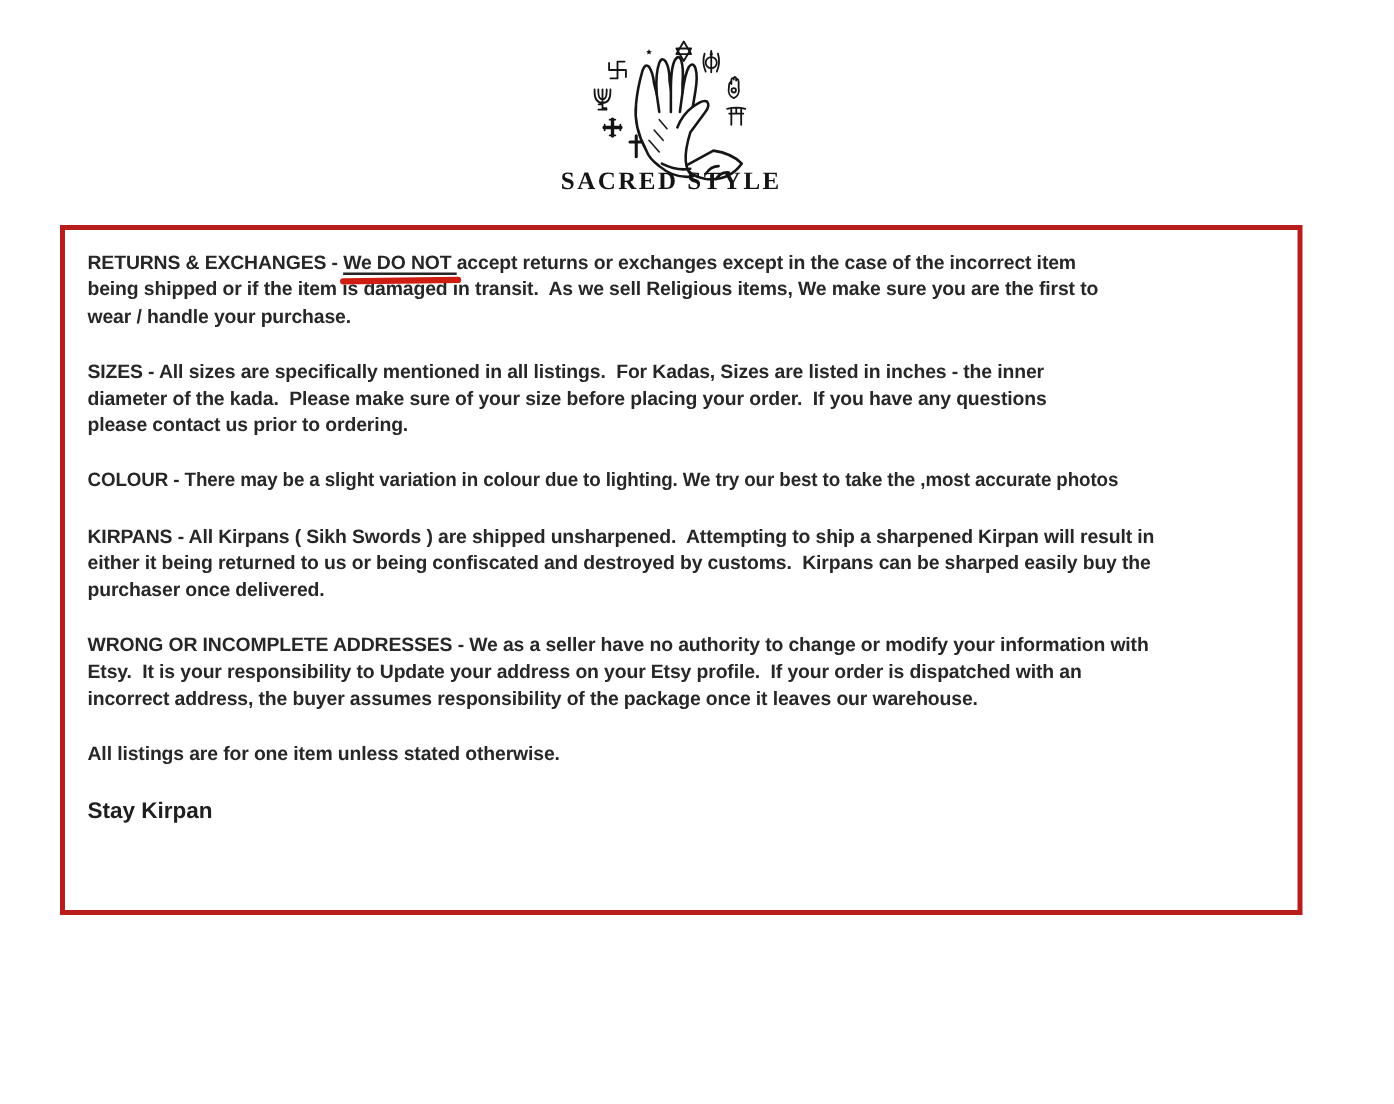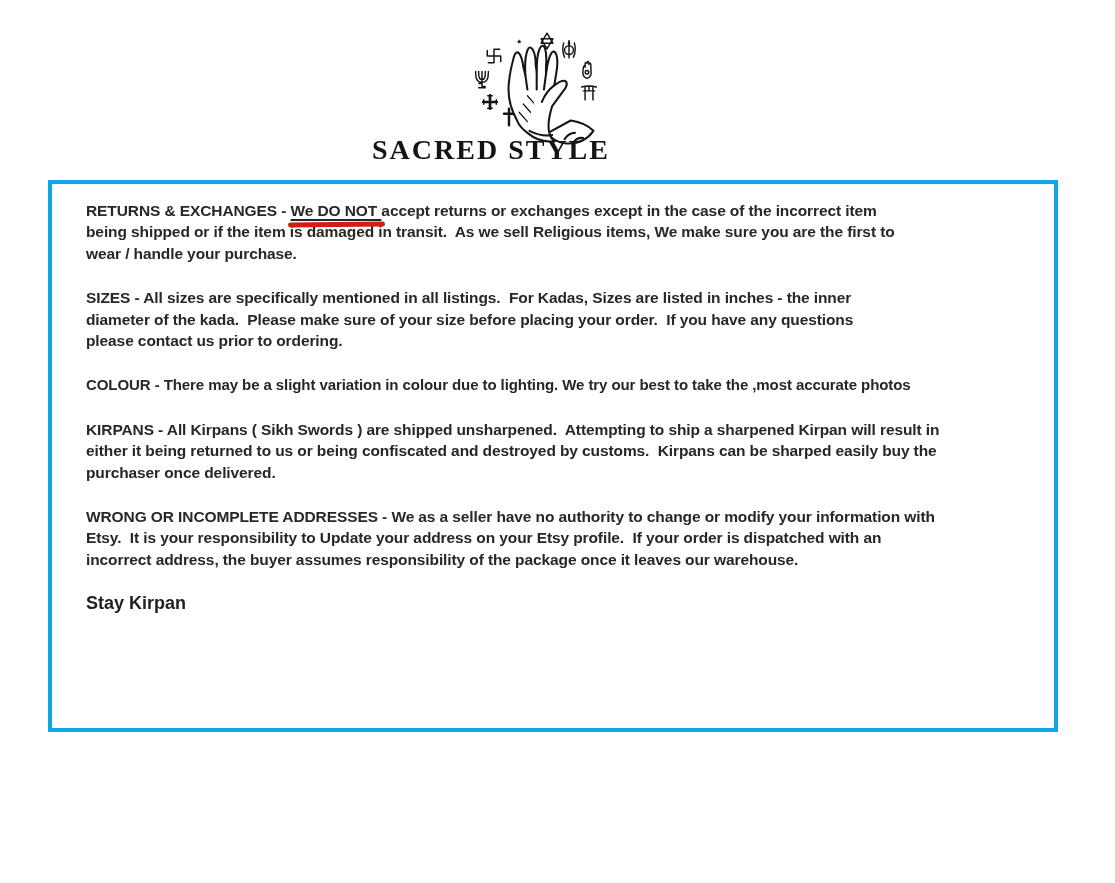--- a/index.html
+++ b/index.html
@@ -6,28 +6,28 @@
   body{
     width:1115px;height:883px;background:#ffffff;position:relative;
     font-family:"Liberation Sans",sans-serif;overflow:hidden;
   }
   
   .logo{position:absolute;left:412px;top:16px;width:250px;height:152px;}
   .sym{position:absolute;width:18px;height:20px;}
   .sym svg{display:block;width:100%;height:100%;}
   .hands{position:absolute;left:70px;top:24px;width:128px;height:114px;}
   .brand{
-    position:absolute;left:-40px;right:-40px;top:118px;
-    font-family:"Liberation Serif",serif;font-weight:700;font-size:28px;
+    position:absolute;left:-40px;right:-40px;top:118px;text-align:center;
+    font-family:"Liberation Serif",serif;font-weight:700;font-size:20px;
     letter-spacing:2px;color:#141414;white-space:nowrap;
   }
   
   .policy-box{
     position:absolute;left:48px;top:180px;width:958px;height:518px;
-    border:4px solid #0ea5e9;padding:16px 10px 10px 34px;
+    border:4px solid #b91c1c;padding:16px 10px 10px 18px;
     color:#272727;font-weight:bold;font-size:15.5px;line-height:21.4px;
     letter-spacing:-0.1px;overflow:hidden;
   }
   .para{margin:0 0 23px 0;white-space:pre;}
   .para.condensed{transform:scaleX(0.97);transform-origin:left center;margin-top:3px;}
   .red-underline{
     display:inline-block;position:relative;
     text-decoration:underline;text-decoration-thickness:2px;text-underline-offset:3px;
   }
   .red-underline::after{
@@ -138,15 +138,16 @@
       <p class="para"><span>SIZES - All sizes are specifically mentioned in all listings.  For Kadas, Sizes are listed in inches - the inner
 diameter of the kada.  Please make sure of your size before placing your order.  If you have any questions
 please contact us prior to ordering.</span></p>
       <p class="para condensed"><span>COLOUR - There may be a slight variation in colour due to lighting. We try our best to take the ,most accurate photos</span></p>
       <p class="para"><span>KIRPANS - All Kirpans ( Sikh Swords ) are shipped unsharpened.  Attempting to ship a sharpened Kirpan will result in
 either it being returned to us or being confiscated and destroyed by customs.  Kirpans can be sharped easily buy the
 purchaser once delivered.</span></p>
       <p class="para"><span>WRONG OR INCOMPLETE ADDRESSES - We as a seller have no authority to change or modify your information with
 Etsy.  It is your responsibility to Update your address on your Etsy profile.  If your order is dispatched with an
 incorrect address, the buyer assumes responsibility of the package once it leaves our warehouse.</span></p>
+      <p class="para"><span>All listings are for one item unless stated otherwise.</span></p>
     </div>
   <div class="signoff">Stay Kirpan</div>
 </div>
 
 </body></html>

